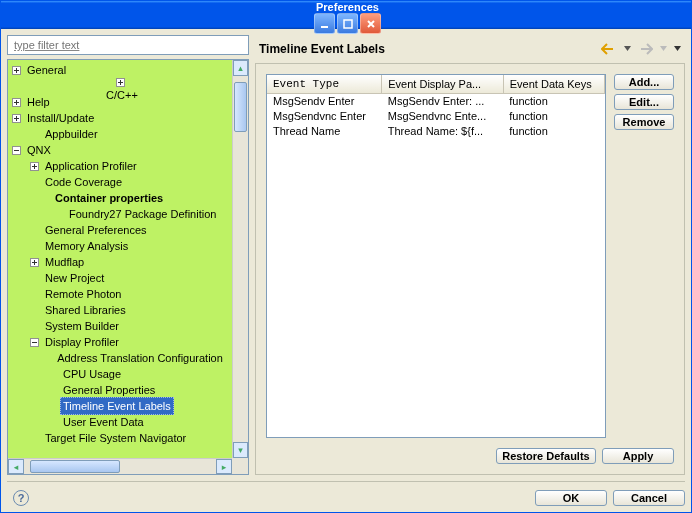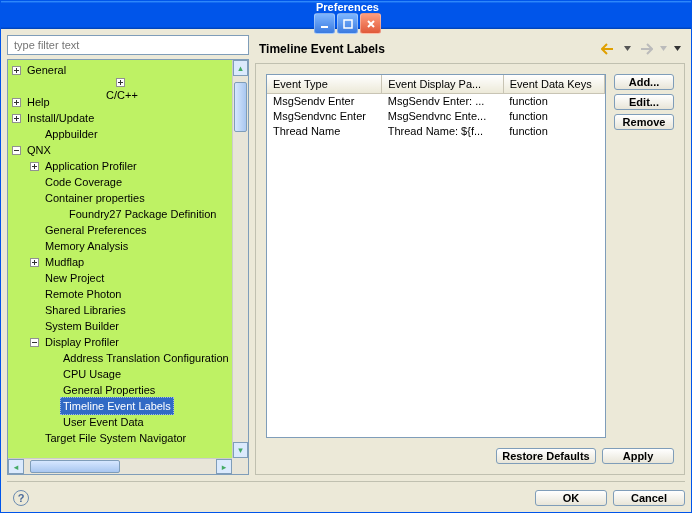--- a/index.html
+++ b/index.html
@@ -9,21 +9,21 @@
   .titlebar .title-icon { width: 16px; height: 16px; border-radius: 50%; background: radial-gradient(circle at 30% 30%, #fff, #8cc8ff 40%, #1a6bd8); margin-right: 5px; }
   .titlebar .title-text { flex: 1; }
   .win-btns { display: flex; gap: 2px; }
   .win-btn { width: 21px; height: 21px; border-radius: 3px; border: 1px solid #fff5; display:flex; align-items:center; justify-content:center; font-weight:bold; font-family: Arial; font-size: 12px; color:white; }
   .win-min, .win-max { background: linear-gradient(to bottom, #7eb6ff, #3a7ae0); }
   .win-close { background: linear-gradient(to bottom, #ff9d7e, #e05a3a); }
   .body { flex:1; display:flex; flex-direction:column; padding: 6px; gap:4px; overflow:hidden; }
   .split { flex:1; display:flex; gap:6px; overflow:hidden; }
   .left { width: 242px; display:flex; flex-direction:column; border:0; overflow:hidden;}
   .filter { height: 20px; border:1px solid #7f9db9; background:white; padding: 2px 4px; margin-bottom:4px;}
-  .filter input { border:none; outline:none; width:100%; color:#888; background:transparent;}
+  .filter input { border:none; outline:none; width:100%; color:#888; background:transparent;text-decoration:underline;}
   .tree-wrap { flex:1; border:1px solid #7f9db9; background:#bef264; overflow:hidden; position:relative;}
   .tree-scroll { position:absolute; top:0; left:0; right:16px; bottom:16px; overflow:hidden; }
   .tree { padding: 2px 0; }
   .node { white-space: nowrap; height:16px; line-height:16px; display:flex; align-items:center; }
   .toggle { width:9px; height:9px; border:1px solid #919191; margin: 0 3px 0 0; display:inline-flex; align-items:center; justify-content:center; font-size:9px; line-height:1; color:#444; font-family: monospace; background:white;}
   .toggle.empty { border:none; background:transparent; }
   .node .label { padding: 0 3px; }
   .node.selected .label { background:#316ac5; color:white; border:1px dotted #fff8; padding:0 2px;}
   .vscroll { position:absolute; top:0; right:0; bottom:16px; width:16px; background: #e8e5d8; border-left:1px solid #ccc;}
   .vscroll .thumb { position:absolute; left:1px; right:1px; top:22px; height:50px; background: linear-gradient(to right, #d6e7ff, #a9c7f0); border:1px solid #7f9db9; border-radius:2px; }
@@ -37,21 +37,21 @@
   .right { flex:1; display:flex; flex-direction:column; overflow:hidden;}
   .hdr { display:flex; align-items:center; height:28px; padding:2px 4px; }
   .hdr .htitle { font-weight:bold; font-size:12px; flex:1; }
   .hdr .nav-icons { display:flex; gap:6px; align-items:center;}
   .nav-ico { width:16px; height:16px; display:flex; align-items:center; justify-content:center; }
   .main-area { flex:1; border:1px solid #c0c0b0; background:#ece9d8; padding:10px; display:flex; flex-direction:column; gap:6px; overflow:hidden;}
   .table-btns { flex:1; display:flex; gap:8px; overflow:hidden;}
   .table-wrap { flex:1; border:1px solid #7f9db9; background:white; overflow:hidden;}
   table { border-collapse: collapse; width:100%; table-layout:fixed;}
   th { background: linear-gradient(to bottom, #fff, #ece9d8); border:1px solid #c8c4b4; border-top:none; border-left:none; text-align:left; padding:2px 6px; font-weight:normal; height:18px;}
-  th:first-child{border-left:none;}
+  th:first-child{border-left:none;font-family:Liberation Mono, monospace;}
   td { padding:1px 6px; height:15px; white-space:nowrap; overflow:hidden; text-overflow:ellipsis;}
   .side-btns { width:60px; display:flex; flex-direction:column; gap:4px;}
   .btn { height:16px; border:1px solid #7f9db9; background:linear-gradient(to bottom, #fff, #e8e5d8); border-radius:3px; display:flex; align-items:center; justify-content:center; padding:0 0; cursor:default; min-width:56px;font-weight:bold;}
   .bottom-btns { display:flex; justify-content:flex-end; gap:6px; padding-top:4px;}
   .dialog-btns { border-top:1px solid #c0c0b0; margin-top:2px; padding-top:8px; display:flex; align-items:center; }
   .dialog-btns .help-ico { width:16px; height:16px; border:1px solid #6a8ab0; border-radius:50%; display:flex; align-items:center; justify-content:center; color:#4a6a9a; font-weight:bold; font-size:11px; margin-left:6px;}
   .dialog-btns .spacer{flex:1;}
   .btn.wide{min-width:72px;}
   svg { display:block; }
 </style>
@@ -140,21 +140,21 @@
                     <svg width="7" height="7">
                       <path d="M3.5 1 V6 M1 3.5 H6" stroke="#333" stroke-width="1"></path>
                     </svg>
                   </span>
                   <span class="label">Application Profiler</span>
                 </div>
                 <div class="node" style="padding-left: 22px;">
                   <span class="toggle empty"></span>
                   <span class="label">Code Coverage</span>
                 </div>
-                <div class="node" style="padding-left: 22px;">
+                <div class="node" style="padding-left: 32px; font-weight: bold;">
                   <span class="toggle empty"></span>
                   <span class="label">Container properties</span>
                 </div>
                 <div class="node" style="padding-left: 22px; margin-left: 24px;">
                   <span class="toggle empty"></span>
                   <span class="label">Foundry27 Package Definition</span>
                 </div>
                 <div class="node" style="padding-left: 22px;">
                   <span class="toggle empty"></span>
                   <span class="label">General Preferences</span>
@@ -188,21 +188,21 @@
                   <span class="label">System Builder</span>
                 </div>
                 <div class="node" style="padding-left: 22px;">
                   <span class="toggle">
                     <svg width="7" height="7">
                       <path d="M1 3.5 H6" stroke="#333" stroke-width="1"></path>
                     </svg>
                   </span>
                   <span class="label">Display Profiler</span>
                 </div>
-                <div class="node" style="padding-left: 40px;">
+                <div class="node" style="padding-left: 40px; flex-direction: column;">
                   <span class="toggle empty"></span>
                   <span class="label">Address Translation Configuration</span>
                 </div>
                 <div class="node" style="padding-left: 40px;">
                   <span class="toggle empty"></span>
                   <span class="label">CPU Usage</span>
                 </div>
                 <div class="node" style="padding-left: 40px;">
                   <span class="toggle empty"></span>
                   <span class="label">General Properties</span>

